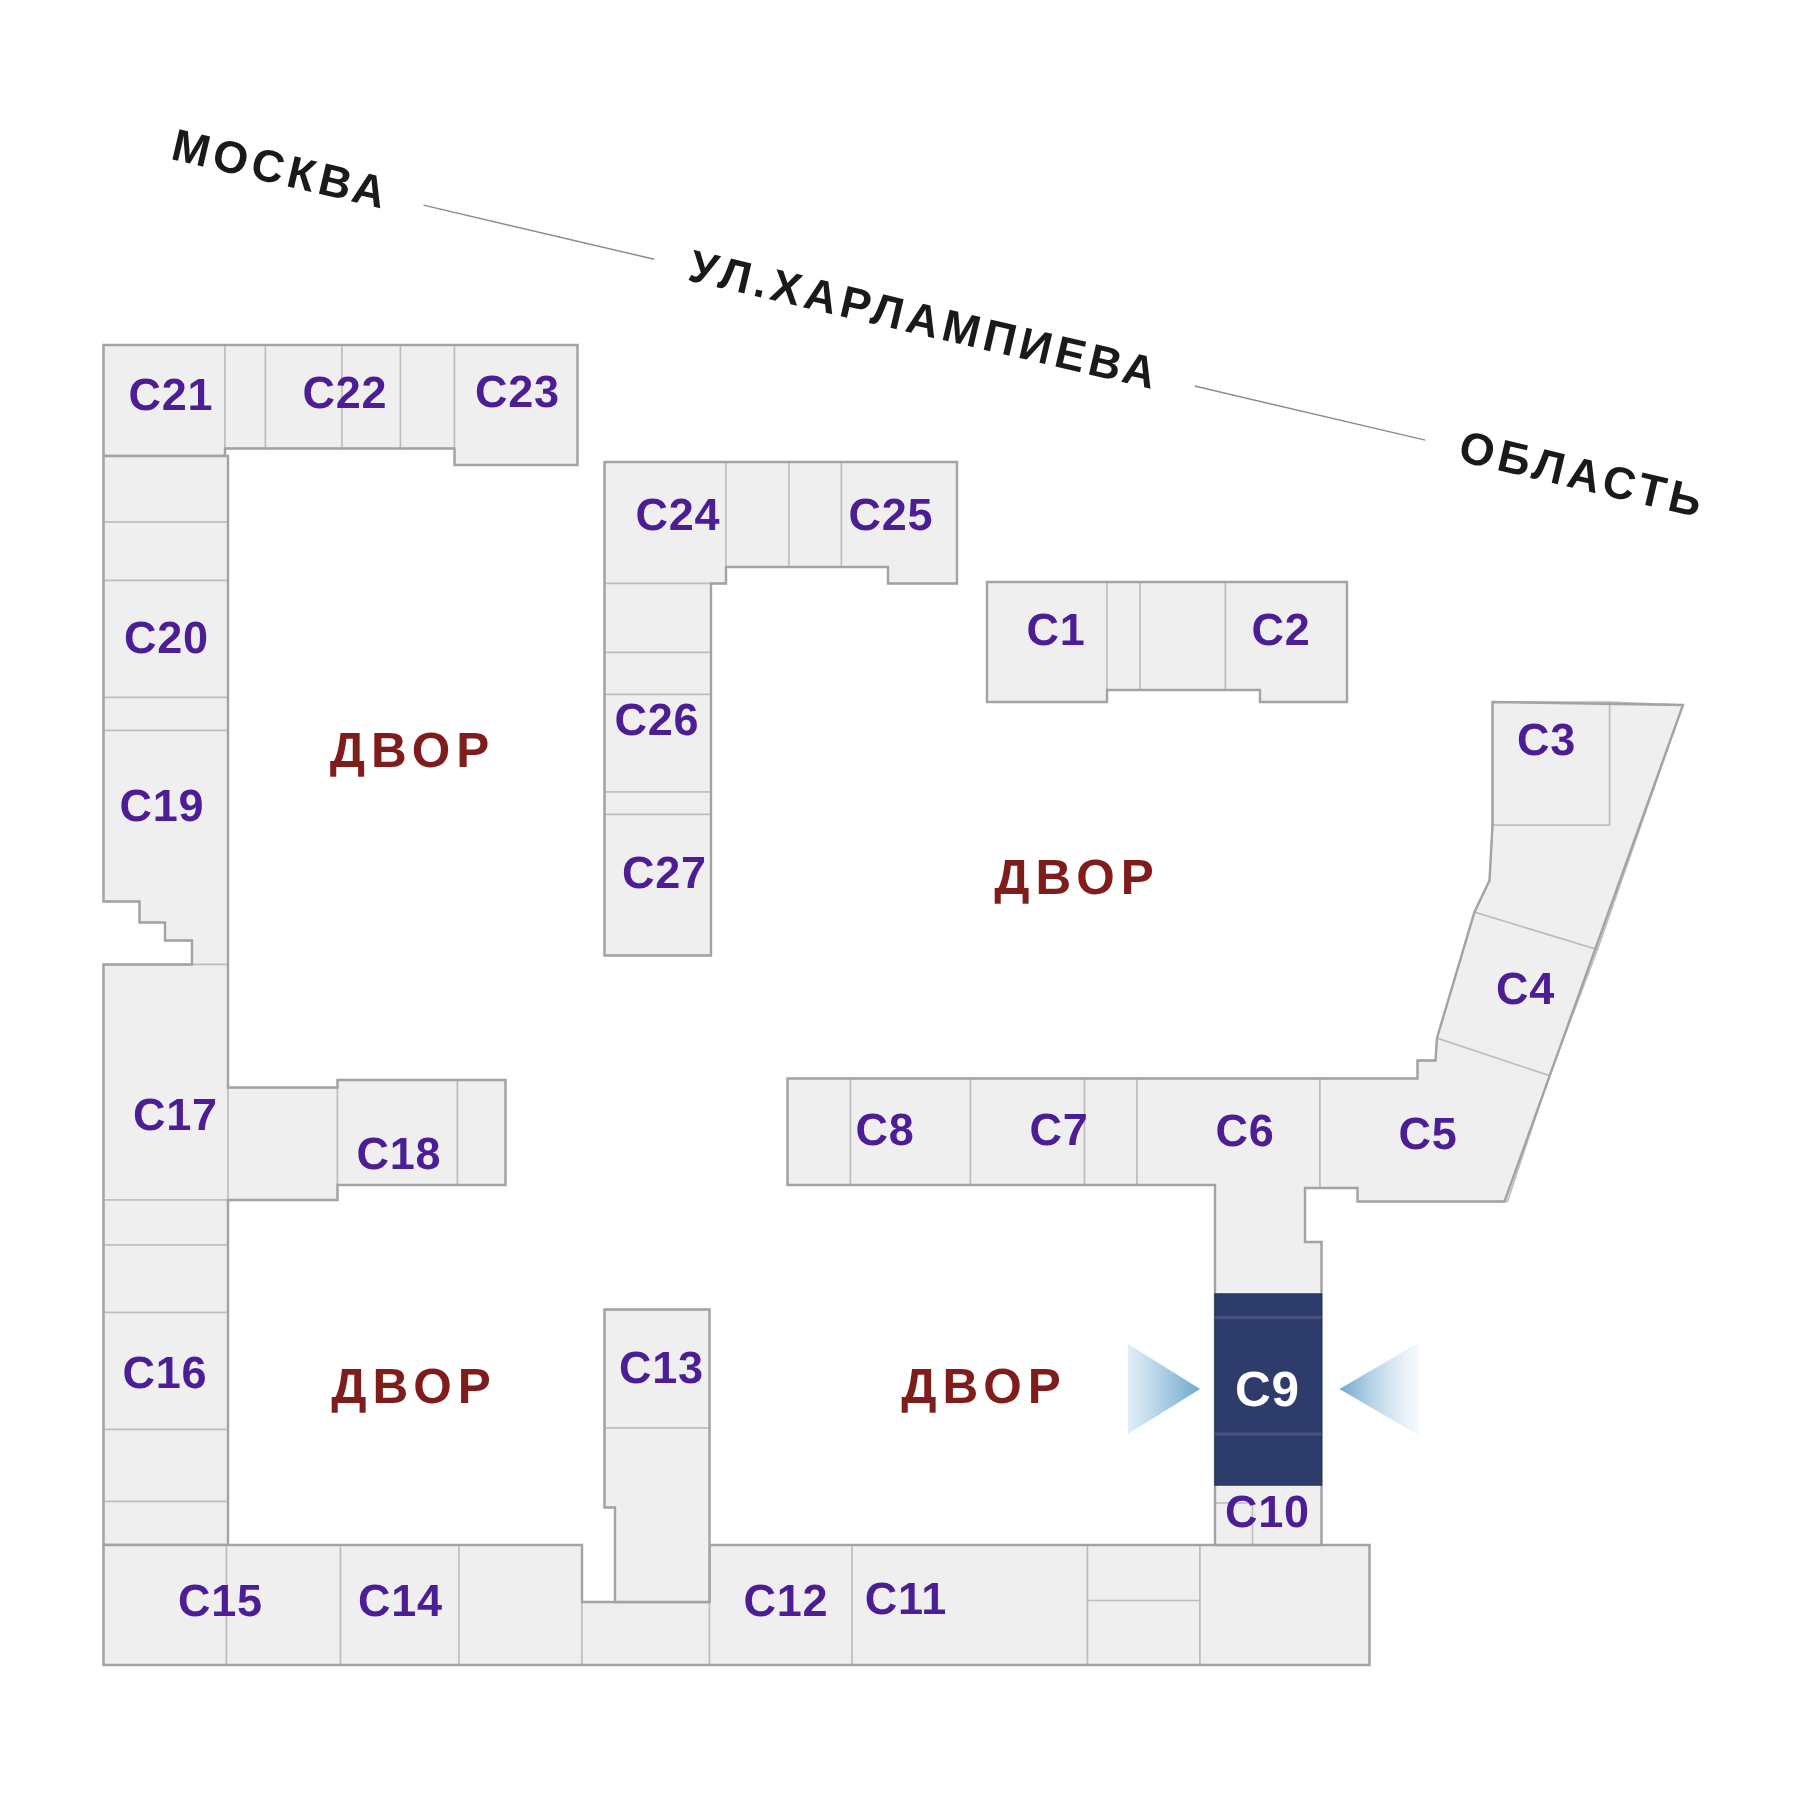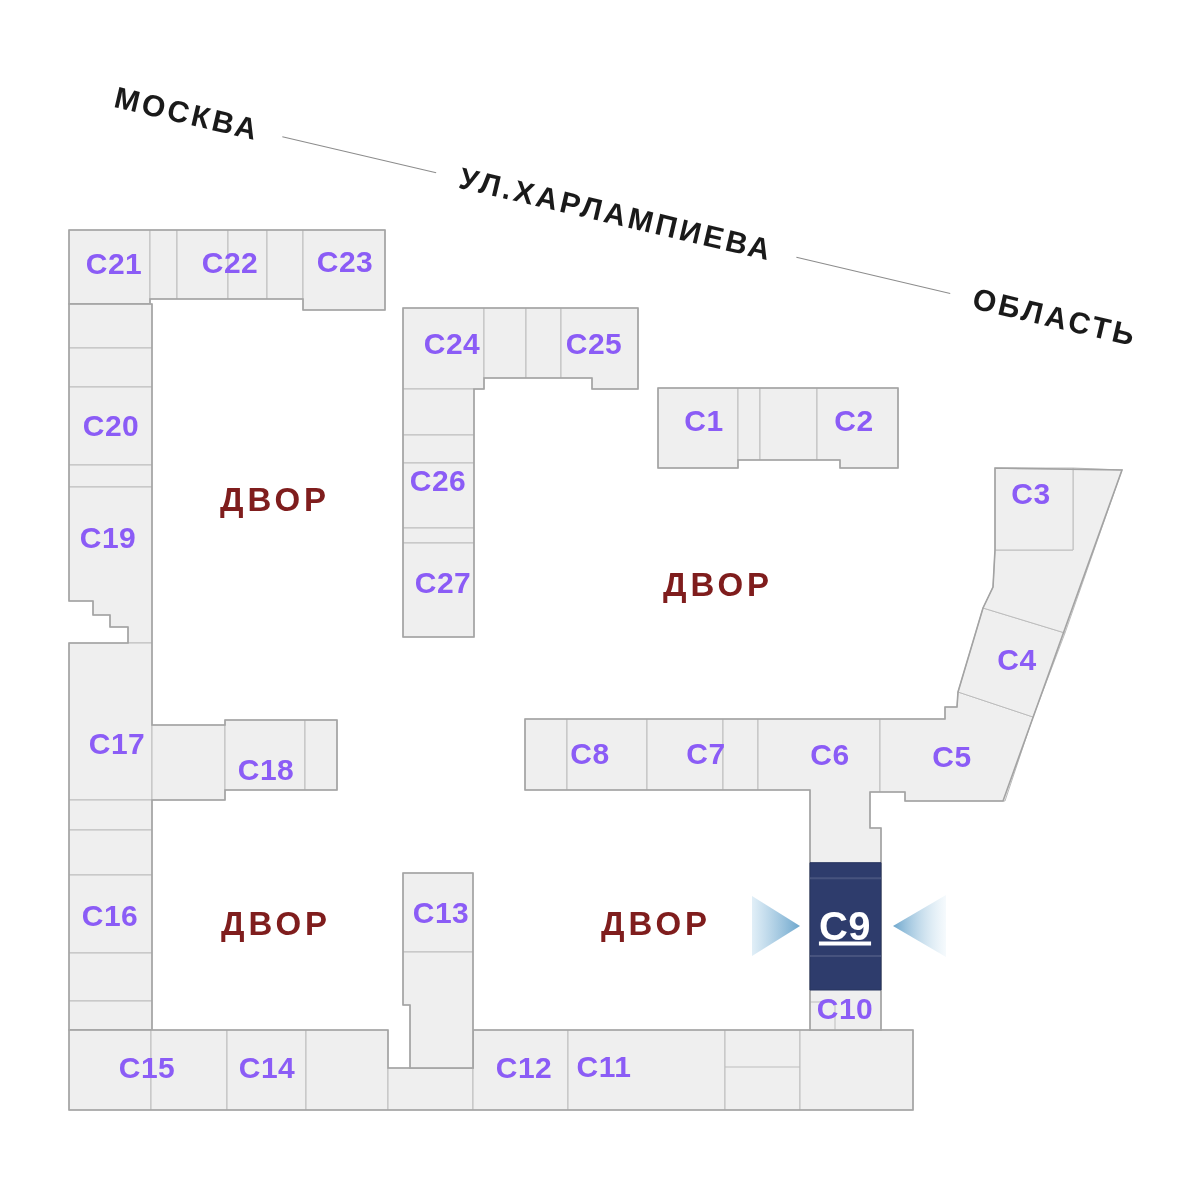--- a/index.html
+++ b/index.html
@@ -8,24 +8,24 @@
     font-family:"Liberation Sans",sans-serif;overflow:hidden;
   }
   .stage svg{position:absolute;left:0;top:0;}
   .sec{fill:#efefef;stroke:#bdbdbd;stroke-width:1;cursor:pointer;}
   .out{fill:none;stroke:#a3a3a3;stroke-width:1.6;pointer-events:none;}
   .ln{stroke:#bdbdbd;stroke-width:1;fill:none;}
   .sel{fill:#2e3c6c;stroke:#27345f;stroke-width:1;cursor:pointer;}
   .selln{stroke:#47537e;stroke-width:2;fill:none;}
   .bl{
     position:absolute;transform:translate(-50%,-50%);
-    font-size:30px;font-weight:700;color:#8b5cf6;letter-spacing:.5px;
+    font-size:30px;font-weight:700;color:#4c1d95;letter-spacing:.5px;
     white-space:nowrap;pointer-events:none;
   }
-  .bl.selected{color:#ffffff;font-size:40px;text-decoration:underline;}
+  .bl.selected{color:#ffffff;font-size:33px;}
   .yard{
     position:absolute;transform:translate(-50%,-50%);
     font-size:33px;font-weight:700;color:#7f1d1d;letter-spacing:4px;
     white-space:nowrap;pointer-events:none;
   }
   .street{
     position:absolute;left:115px;top:80px;display:flex;align-items:center;gap:24px;
     transform:rotate(13.2deg);transform-origin:0 50%;
     font-size:30px;font-weight:700;color:#1a1a1a;letter-spacing:3px;white-space:nowrap;
   }

